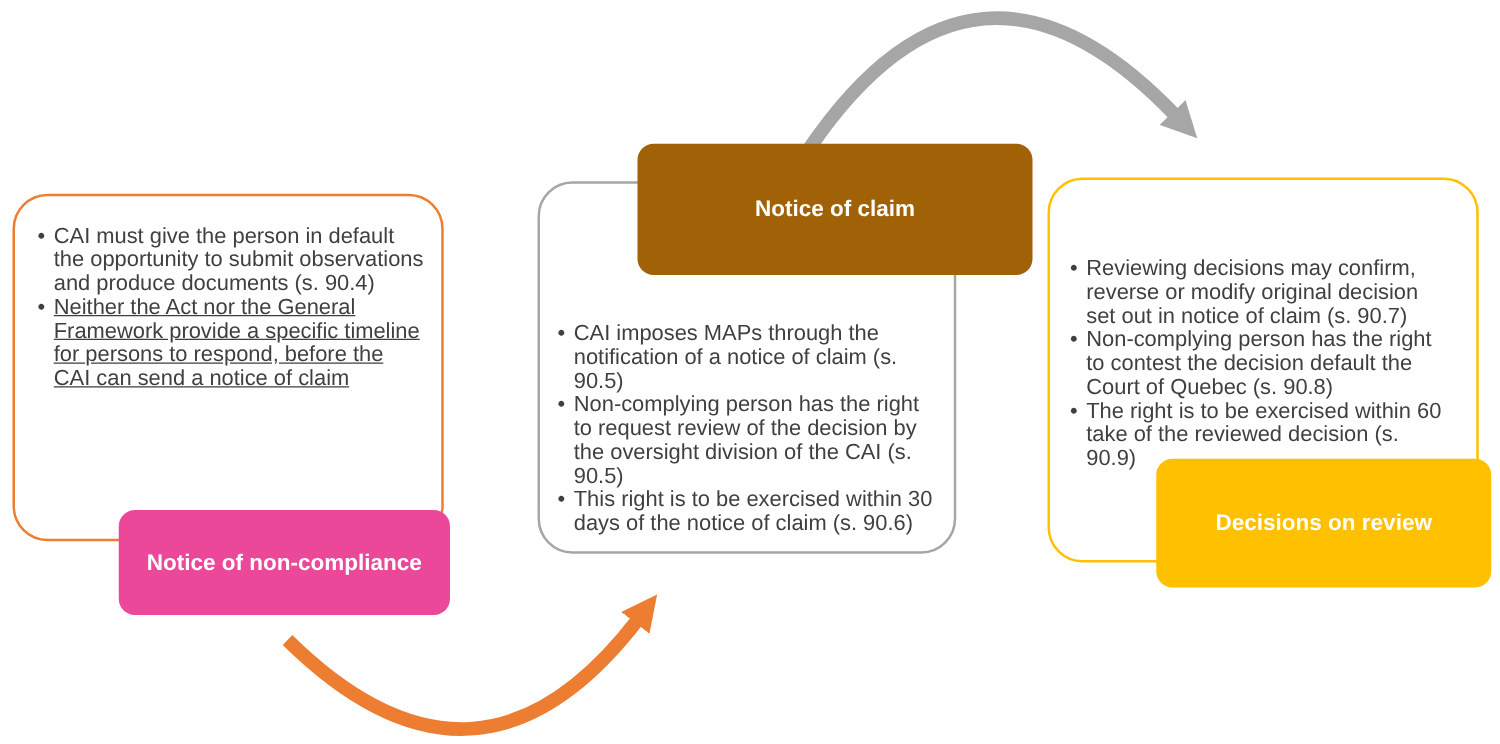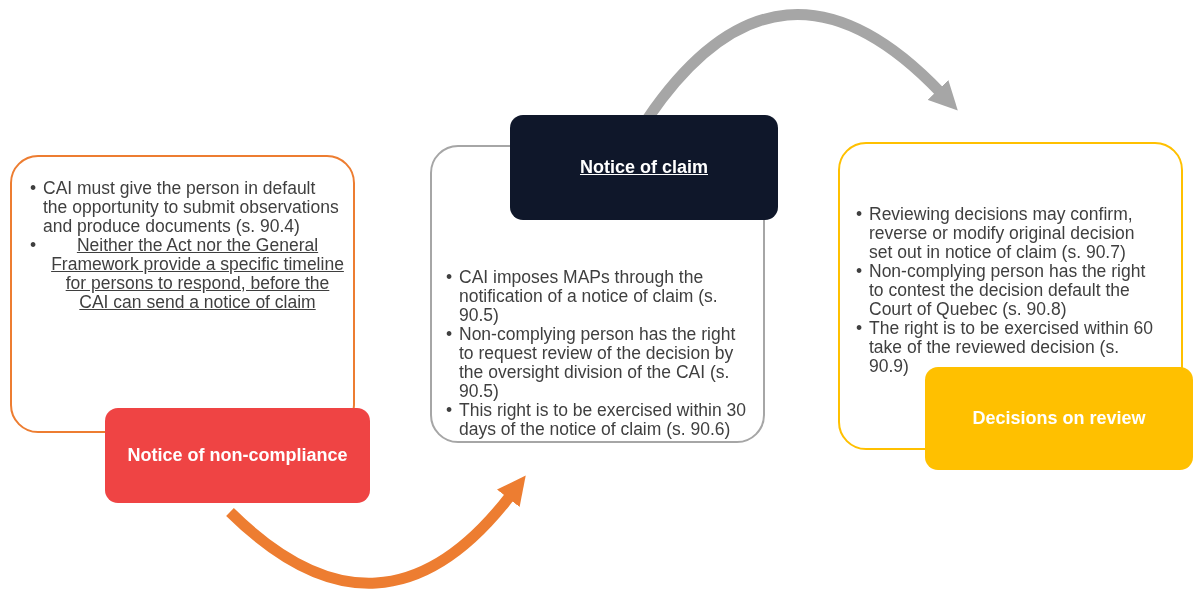--- a/index.html
+++ b/index.html
@@ -9,34 +9,34 @@
   }
   .arrow-layer{position:absolute;left:0;top:0;width:1200px;height:595px;z-index:1;pointer-events:none;}
   .outline-box{position:absolute;border-radius:28px;background:transparent;z-index:2;box-sizing:border-box;}
   .outline-orange{border:2.5px solid #ED7D31;left:10px;top:155px;width:345px;height:278px;}
   .outline-gray{border:2.5px solid #A6A6A6;left:430px;top:145px;width:335px;height:298px;}
   .outline-gold{border:2.5px solid #FFC000;left:838px;top:142px;width:345px;height:308px;}
   .label-box{
     position:absolute;border-radius:13px;z-index:3;display:flex;align-items:center;justify-content:center;
     color:#fff;font-weight:bold;font-size:18px;text-align:center;
   }
-  .label-orange{background:#ef4444;left:95px;top:408px;width:265px;height:95px;margin-left:10px;}
-  .label-gray{background:#0f172a;left:510px;top:115px;width:268px;height:105px;text-decoration:underline;}
+  .label-orange{background:#ec4899;left:95px;top:408px;width:265px;height:84px;}
+  .label-gray{background:#a16207;left:510px;top:115px;width:316px;height:105px;}
   .label-gold{background:#FFC000;left:925px;top:367px;width:268px;height:103px;}
   .textblock{
     position:absolute;z-index:2;color:#3F3F3F;font-size:17.5px;line-height:19px;
   }
   .tb-left{left:30px;top:179px;width:322px;}
-  .tb-mid{left:446px;top:268px;width:318px;}
+  .tb-mid{left:446px;top:257px;width:318px;}
   .tb-right{left:856px;top:167px;width:324px;margin-top:38px;}
   ul.bullets{list-style:none;margin:0;padding:0;}
   ul.bullets li{position:relative;padding-left:13px;margin:0;}
   ul.bullets li::before{content:"\2022";position:absolute;left:0;top:0;}
   .ln{display:block;white-space:nowrap;}
-  li.u .ln{text-decoration:underline;text-align:center;}
+  li.u .ln{text-decoration:underline;}
 </style>
 </head>
 <body>
 
 <div class="canvas">
 
   <svg class="arrow-layer" viewBox="0 0 1200 595" xmlns="http://www.w3.org/2000/svg">
     <defs>
       <marker id="headGray" viewBox="0 0 10 10" refX="1" refY="5" markerWidth="2.6" markerHeight="2.6" orient="auto">
         <path d="M0,0 L10,5 L0,10 z" fill="#A6A6A6"></path>

